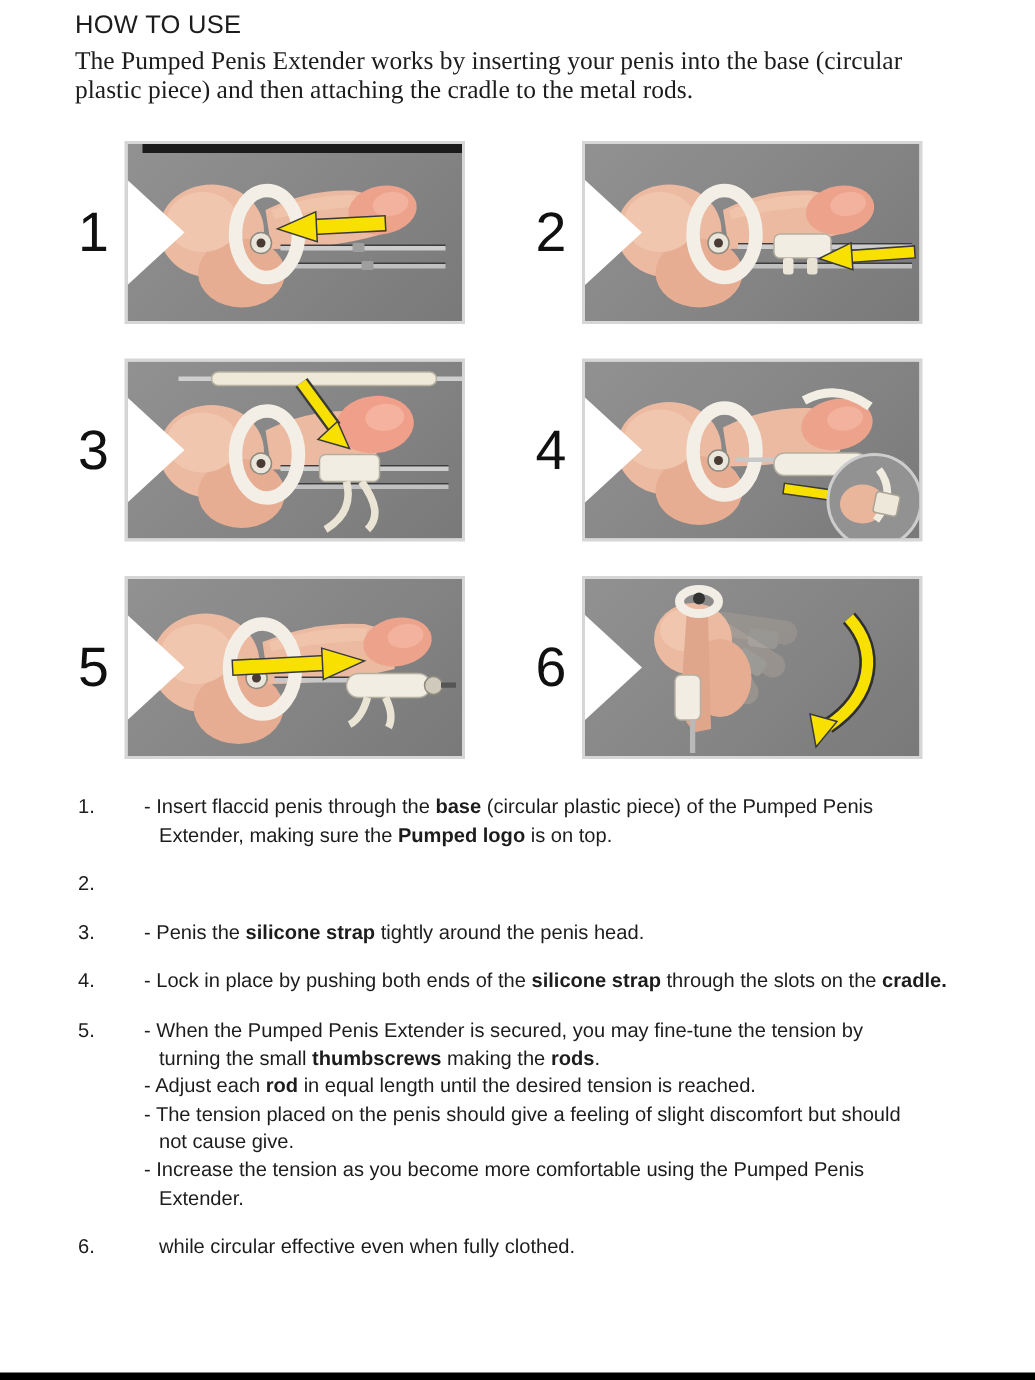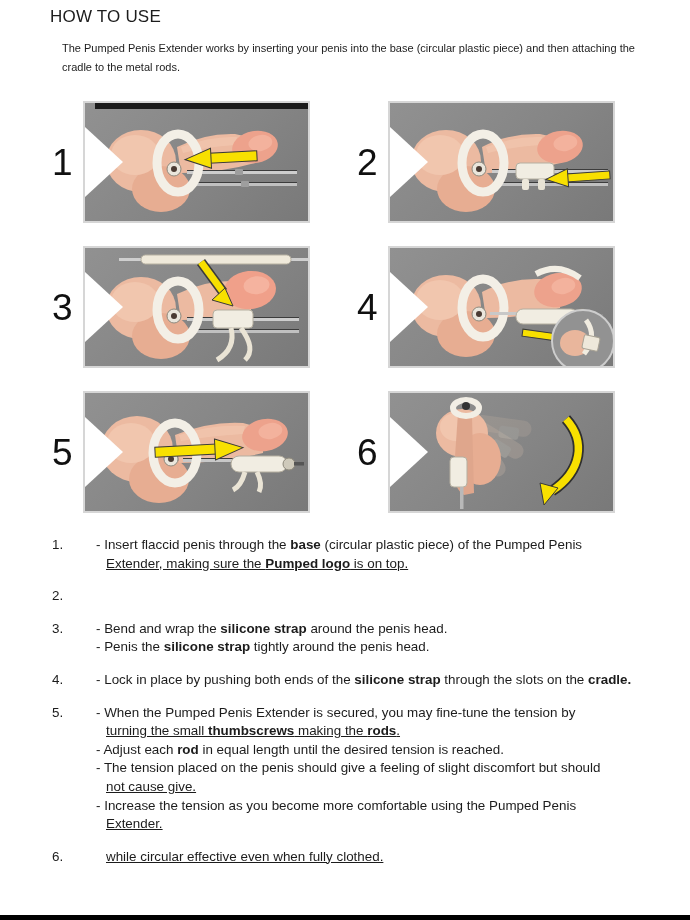--- a/index.html
+++ b/index.html
@@ -3,21 +3,21 @@
 <meta charset="utf-8">
 <style>
   html,body{margin:0;padding:0;}
   body{
     width:690px;height:920px;position:relative;overflow:hidden;
     background:#ffffff;color:#1c1c1c;
     font-family:"Liberation Sans", sans-serif;
   }
   .page{padding:7px 40px 0 50px;}
   .title{font-size:17px;font-weight:400;letter-spacing:.2px;margin:0 0 5px 0;}
-  .intro{font-size:11px;line-height:18.5px;margin:12px;max-width:580px;}
+  .intro{font-size:17px;line-height:18.5px;margin:0;max-width:580px;font-family:Liberation Serif, serif;}
 
   .figures{
     margin:27px 0 0 35px;
     display:grid;grid-template-columns:223px 223px;
     column-gap:82px;row-gap:27px;
   }
   .fig{
     position:relative;width:223px;height:118px;
     background:linear-gradient(135deg,#919191 0%,#858585 55%,#797979 100%);
     outline:2px solid #d6d6d6;
@@ -26,21 +26,21 @@
   .fig-num{
     position:absolute;left:-33px;top:50%;transform:translateY(-50%);
     font-size:37px;color:#101010;line-height:1;
   }
 
   .instructions{margin:25px 0 0 2px;}
   .item{display:flex;font-size:13.4px;line-height:18.6px;margin-bottom:14px;}
   .item .num{width:17px;flex:none;}
   .item .lines{flex:none;margin-left:27px;}
   .item p{margin:0;white-space:nowrap;}
-  .item p.cont{padding-left:10px;text-decoration:underline;}
+  .item p.cont{padding-left:10px;}
   .item b{font-weight:bold;}
 
   .bottom-bar{position:absolute;left:0;bottom:0;width:690px;height:5px;background:#000;}
 
   .flesh{fill:#ecbaa1;} .flesh2{fill:#e7ad92;} .fleshHi{fill:#f1c6ae;}
   .glans{fill:#eda28c;} .glansHi{fill:#f3b29d;}
   .white{fill:#f1ede2;stroke:#b5afa0;stroke-width:1;}
   .strap{stroke:#eae4d5;stroke-width:5;fill:none;}
   .yellow{fill:#f8e000;stroke:#3a3a3a;stroke-width:1;}
 </style>
@@ -251,21 +251,20 @@
           <p><span>- Insert flaccid penis through the </span><b>base</b><span> (circular plastic piece) of the Pumped Penis</span></p>
           <p class="cont"><span>Extender, making sure the </span><b>Pumped logo</b><span> is on top.</span></p>
         </div>
       </div>
       <div class="item">
         <span class="num">2.</span>
       </div>
       <div class="item">
         <span class="num">3.</span>
         <div class="lines">
-          <p><span>- Bend and wrap the </span><b>silicone strap</b><span> around the penis head.</span></p>
           <p><span>- Penis the </span><b>silicone strap</b><span> tightly around the penis head.</span></p>
         </div>
       </div>
       <div class="item">
         <span class="num">4.</span>
         <div class="lines">
           <p><span>- Lock in place by pushing both ends of the </span><b>silicone strap</b><span> through the slots on the </span><b>cradle.</b></p>
         </div>
       </div>
       <div class="item">

